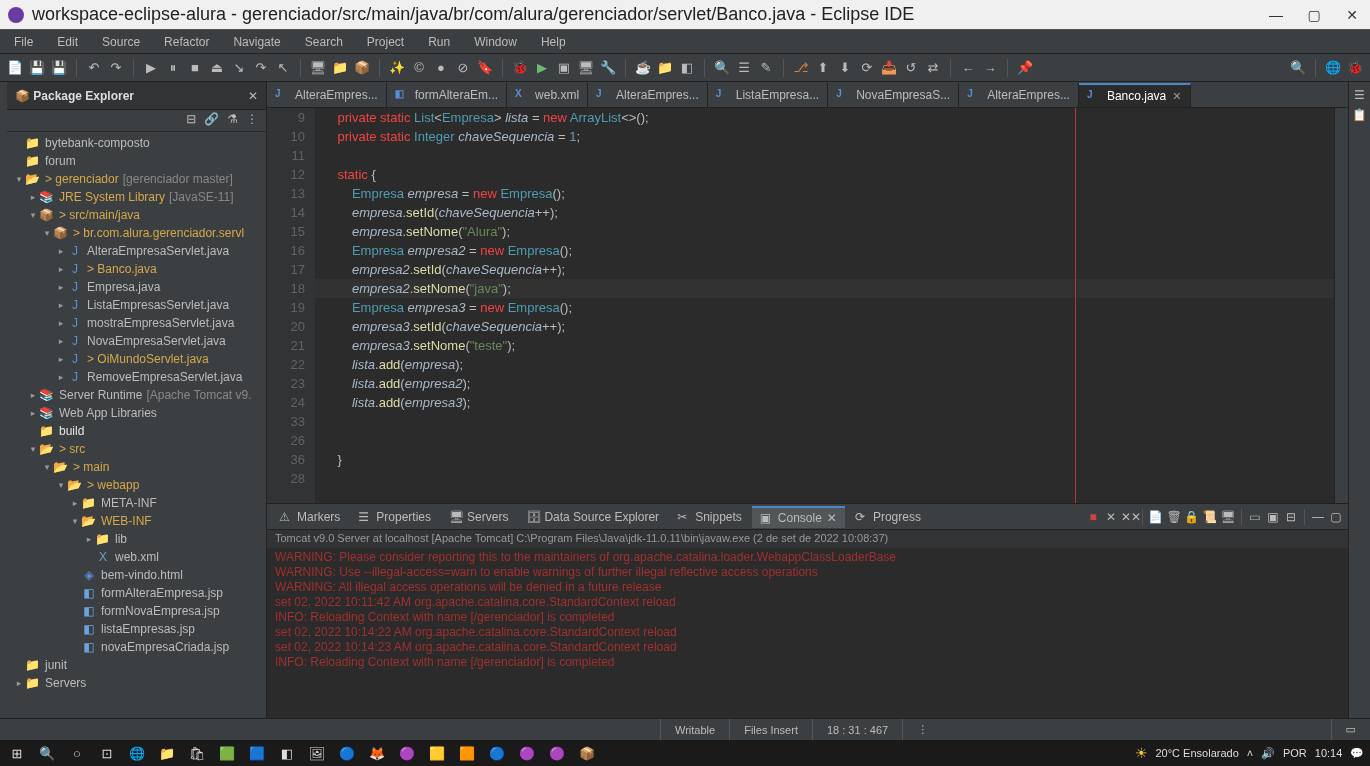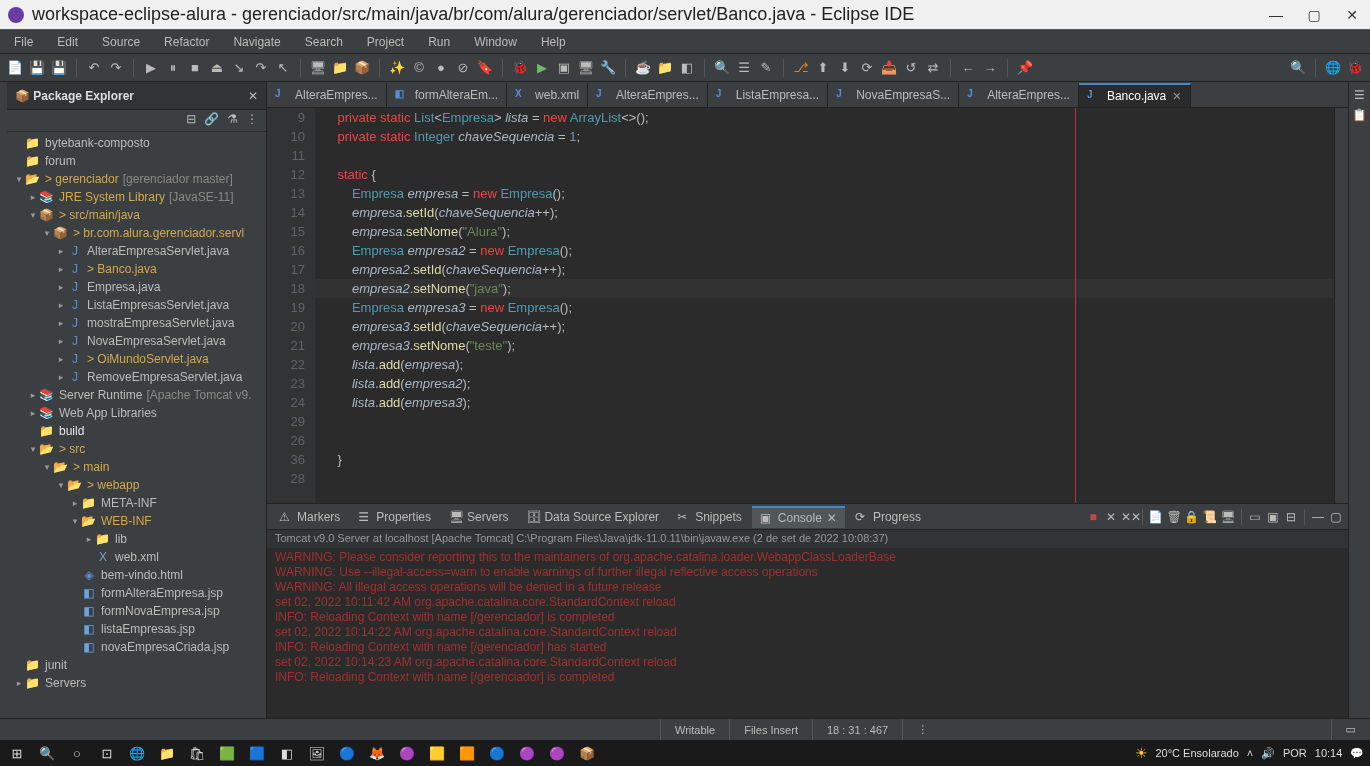--- a/index.html
+++ b/index.html
@@ -386,21 +386,21 @@
           <div>15</div>
           <div>16</div>
           <div>17</div>
           <div>18</div>
           <div>19</div>
           <div>20</div>
           <div>21</div>
           <div>22</div>
           <div>23</div>
           <div>24</div>
-          <div>29</div>
+          <div>33</div>
           <div>26</div>
           <div>36</div>
           <div>28</div>
         </div>
       <div class="code" id="code">
         <div class="margin-line"></div>
       <div class="code-line">    <span class="kw">private static</span> <span class="type">List</span>&lt;<span class="type">Empresa</span>&gt; <span class="ident">lista</span> = <span class="kw">new</span> <span class="type">ArrayList</span>&lt;&gt;();</div>
           <div class="code-line">    <span class="kw">private static</span> <span class="type">Integer</span> <span class="ident">chaveSequencia</span> = <span class="num">1</span>;</div>
           <div class="code-line">&nbsp;</div>
           <div class="code-line">    <span class="kw">static</span> {</div>
@@ -473,21 +473,20 @@
           <span class="cicon">▢</span>
         </div>
       <div class="console-hdr">Tomcat v9.0 Server at localhost [Apache Tomcat] C:\Program Files\Java\jdk-11.0.11\bin\javaw.exe  (2 de set de 2022 10:08:37)</div>
       <div class="console" id="console">
           <div class="warn">WARNING: Please consider reporting this to the maintainers of org.apache.catalina.loader.WebappClassLoaderBase</div>
           <div class="warn">WARNING: Use --illegal-access=warn to enable warnings of further illegal reflective access operations</div>
           <div class="warn">WARNING: All illegal access operations will be denied in a future release</div>
           <div class="warn">set 02, 2022 10:11:42 AM org.apache.catalina.core.StandardContext reload</div>
           <div class="warn">INFO: Reloading Context with name [/gerenciador] is completed</div>
           <div class="warn">set 02, 2022 10:14:22 AM org.apache.catalina.core.StandardContext reload</div>
-          <div class="warn">INFO: Reloading Context with name [/gerenciador] has started</div>
           <div class="warn">set 02, 2022 10:14:23 AM org.apache.catalina.core.StandardContext reload</div>
           <div class="warn">INFO: Reloading Context with name [/gerenciador] is completed</div>
         </div>
     </div>
   </div>
 
   <div class="right-gutter">
     <span>☰</span>
     <span>📋</span>
   </div>

